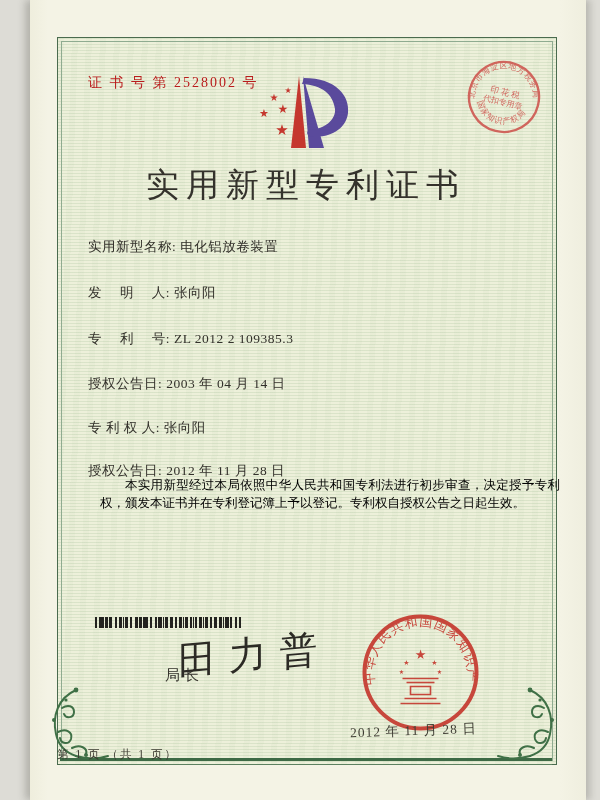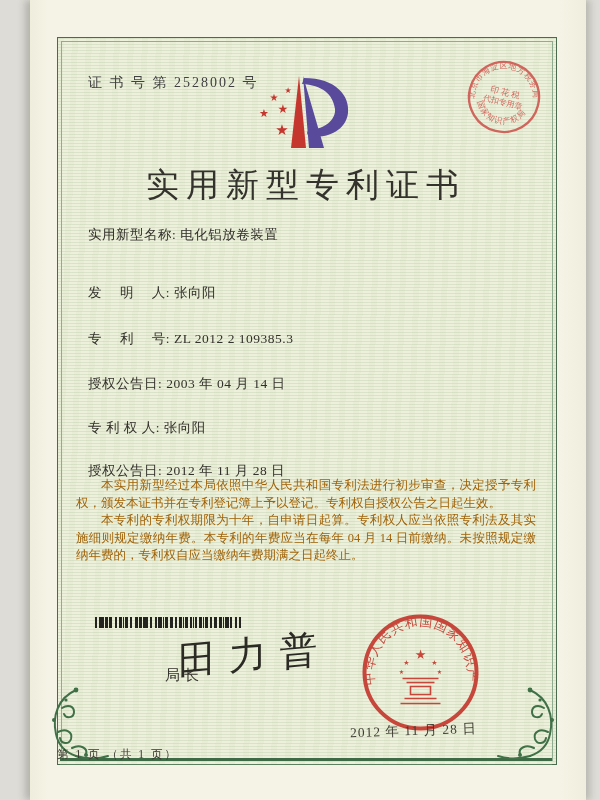--- a/index.html
+++ b/index.html
@@ -26,31 +26,31 @@
   }
   .frame-inner{
     left:61px;top:41px;width:490px;height:718px;
     border:1px solid #8fab90;
   }
   .bottom-rule{
     left:60px;top:758px;width:492px;height:3px;
     border-top:3px solid #3e6a45;border-bottom:1px solid #5c8160;
   }
   .cert-no{
-    left:88px;top:74px;font-size:14px;letter-spacing:2px;color:#404040;
+    left:88px;top:74px;font-size:14px;letter-spacing:2px;color:#b91c1c;
   }
   .title{
     left:57px;top:163px;width:498px;text-align:center;
     font-size:33px;letter-spacing:7px;color:#34322c;font-weight:500;
   }
   .field{left:88px;font-size:13.5px;color:#33312b;letter-spacing:.5px;white-space:nowrap;}
-  .f0{top:226px}.f1{top:284px}.f2{top:330px}.f3{top:375px}.f4{top:419px}.f5{top:462px}
+  .f0{top:238px}.f1{top:284px}.f2{top:330px}.f3{top:375px}.f4{top:419px}.f5{top:462px}
   .paras{
-    left:76px;top:477px;width:460px;
-    font-size:12.5px;line-height:17.5px;color:#a16207;text-align:justify;
+    left:100px;top:477px;width:460px;
+    font-size:12.5px;line-height:17.5px;color:#000000;text-align:justify;
   }
   .paras p{margin:0;text-indent:2em;}
   .barcode{
     left:95px;top:617px;width:146px;height:11px;
     background-image:
       repeating-linear-gradient(90deg,#23231f 0 2px,rgba(0,0,0,0) 2px 5px),
       repeating-linear-gradient(90deg,#23231f 0 1px,rgba(0,0,0,0) 1px 7px),
       repeating-linear-gradient(90deg,#23231f 0 1px,rgba(0,0,0,0) 1px 4px);
   }
   .director{
@@ -122,21 +122,20 @@
   <span>专 利 权 人:</span>
   <span>张向阳</span>
 </div>
 <div class="abs field f5">
   <span>授权公告日:</span>
   <span>2012 年 11 月 28 日</span>
 </div>
 
 <div class="abs paras">
   <p>本实用新型经过本局依照中华人民共和国专利法进行初步审查，决定授予专利权，颁发本证书并在专利登记簿上予以登记。专利权自授权公告之日起生效。</p>
-  <p>本专利的专利权期限为十年，自申请日起算。专利权人应当依照专利法及其实施细则规定缴纳年费。本专利的年费应当在每年 04 月 14 日前缴纳。未按照规定缴纳年费的，专利权自应当缴纳年费期满之日起终止。</p>
 </div>
 
 <div class="abs barcode"></div>
 
 <div class="abs director">局长</div>
 <div class="abs signature">田力普</div>
 
 <svg class="abs seal-svg" viewBox="-62.5 -62.5 125 125">
   <circle cx="0" cy="0" r="56" fill="none" stroke="#c5392f" stroke-width="4"></circle>
   <defs>

